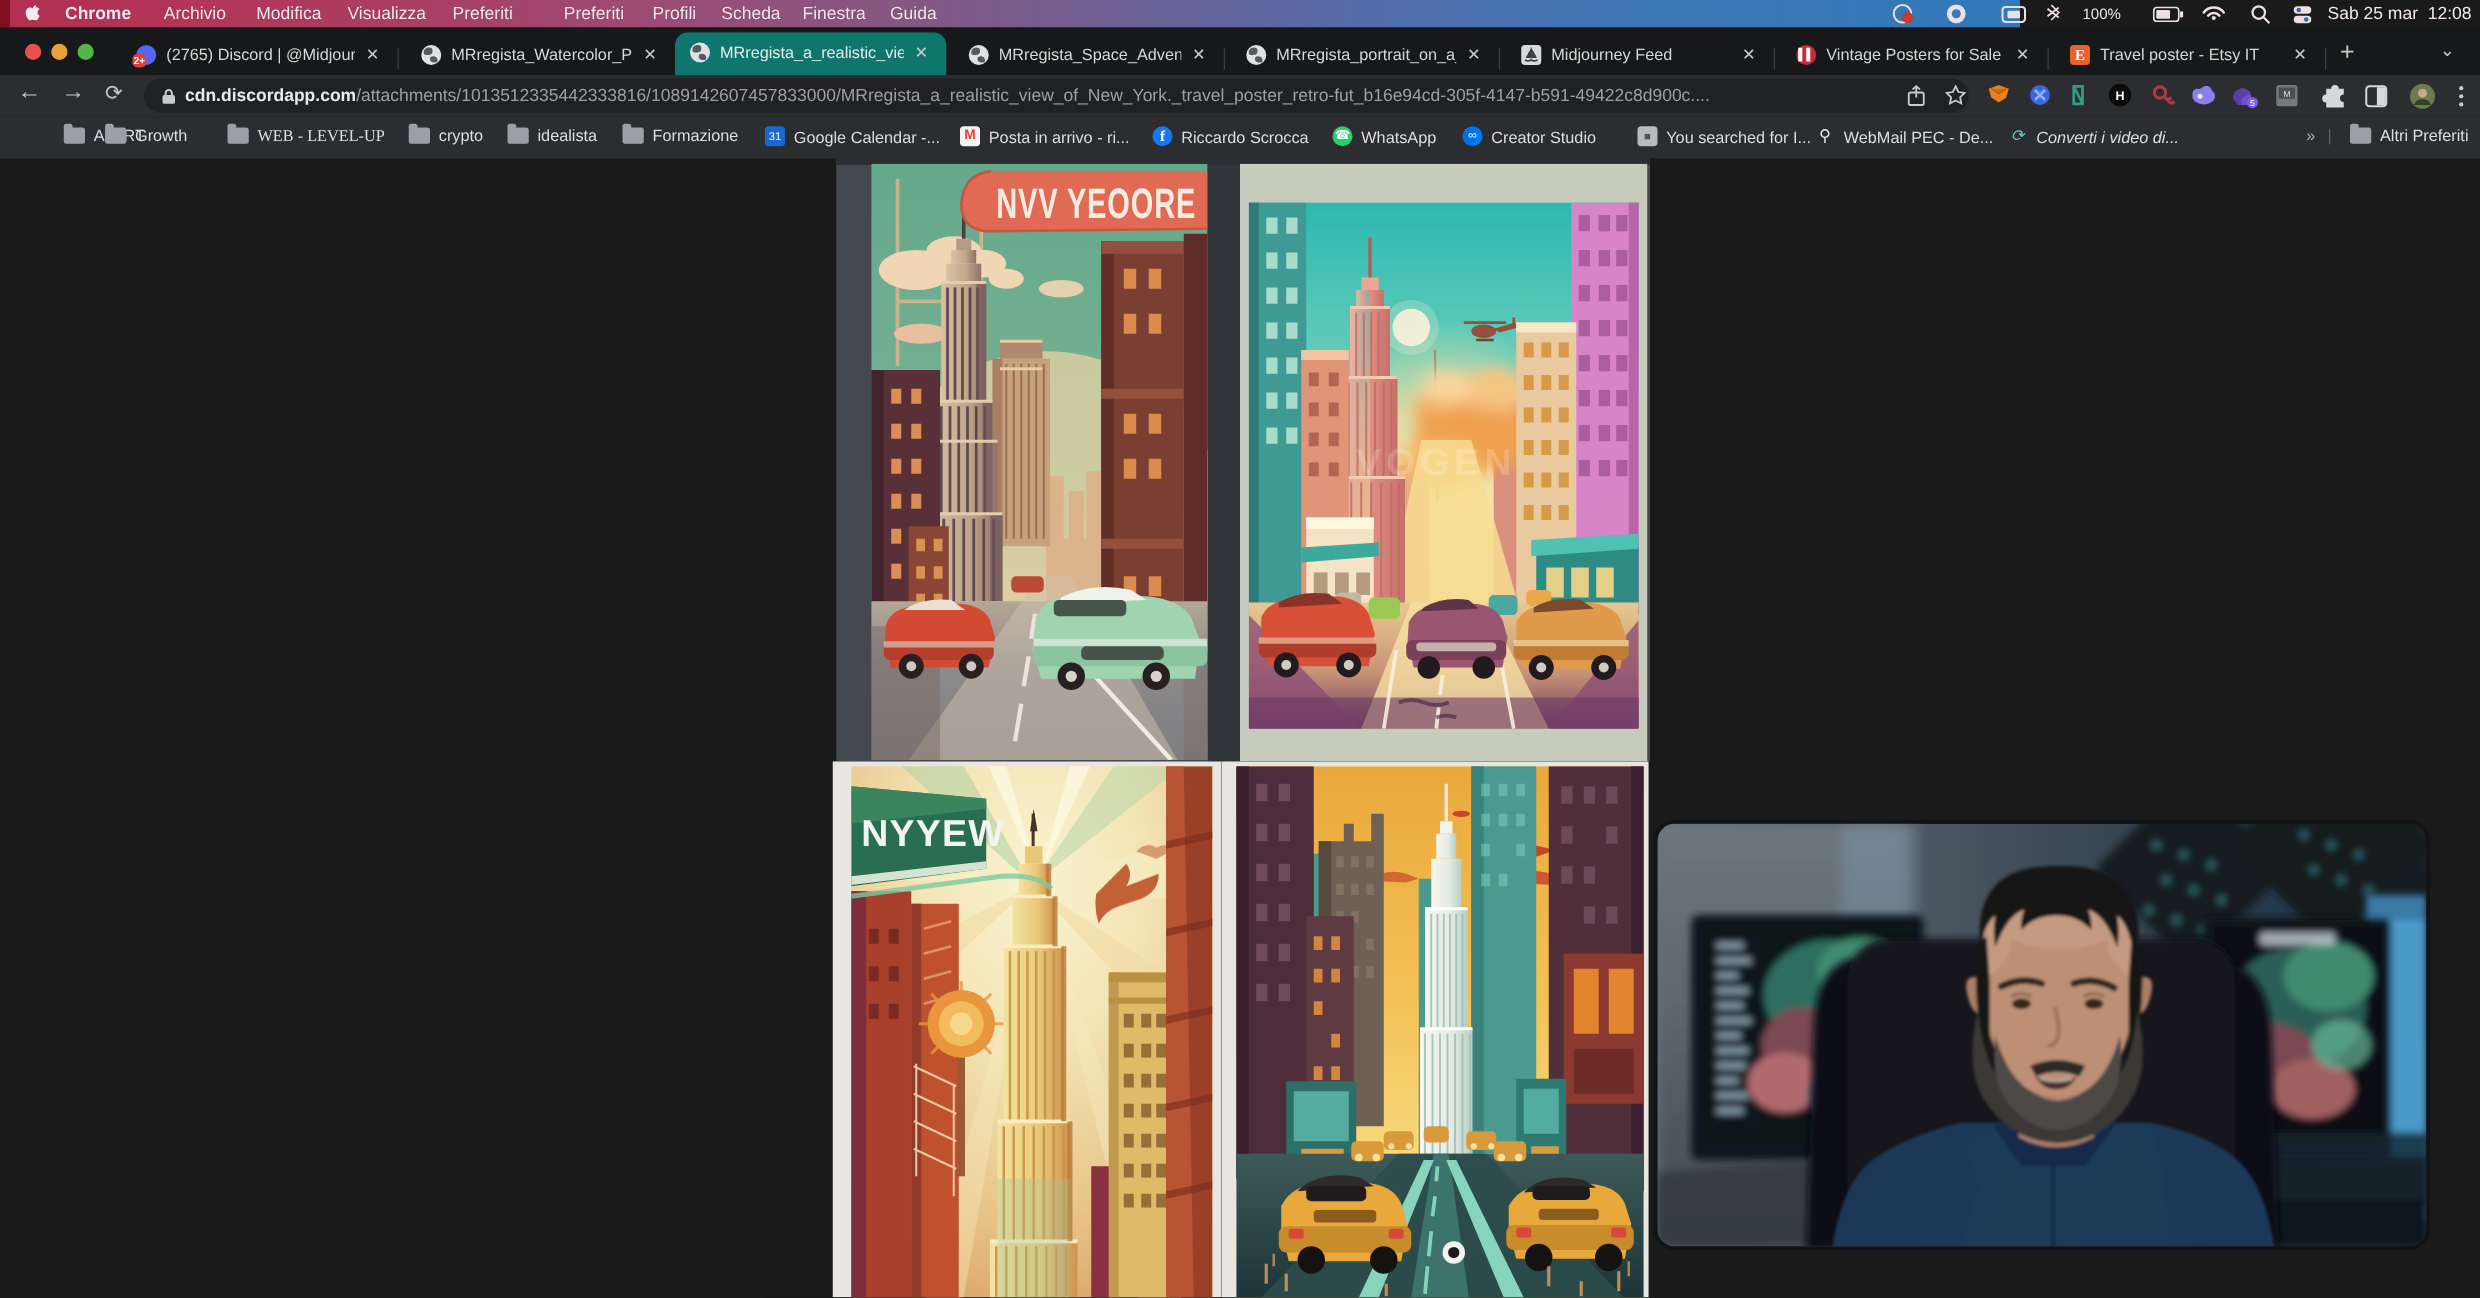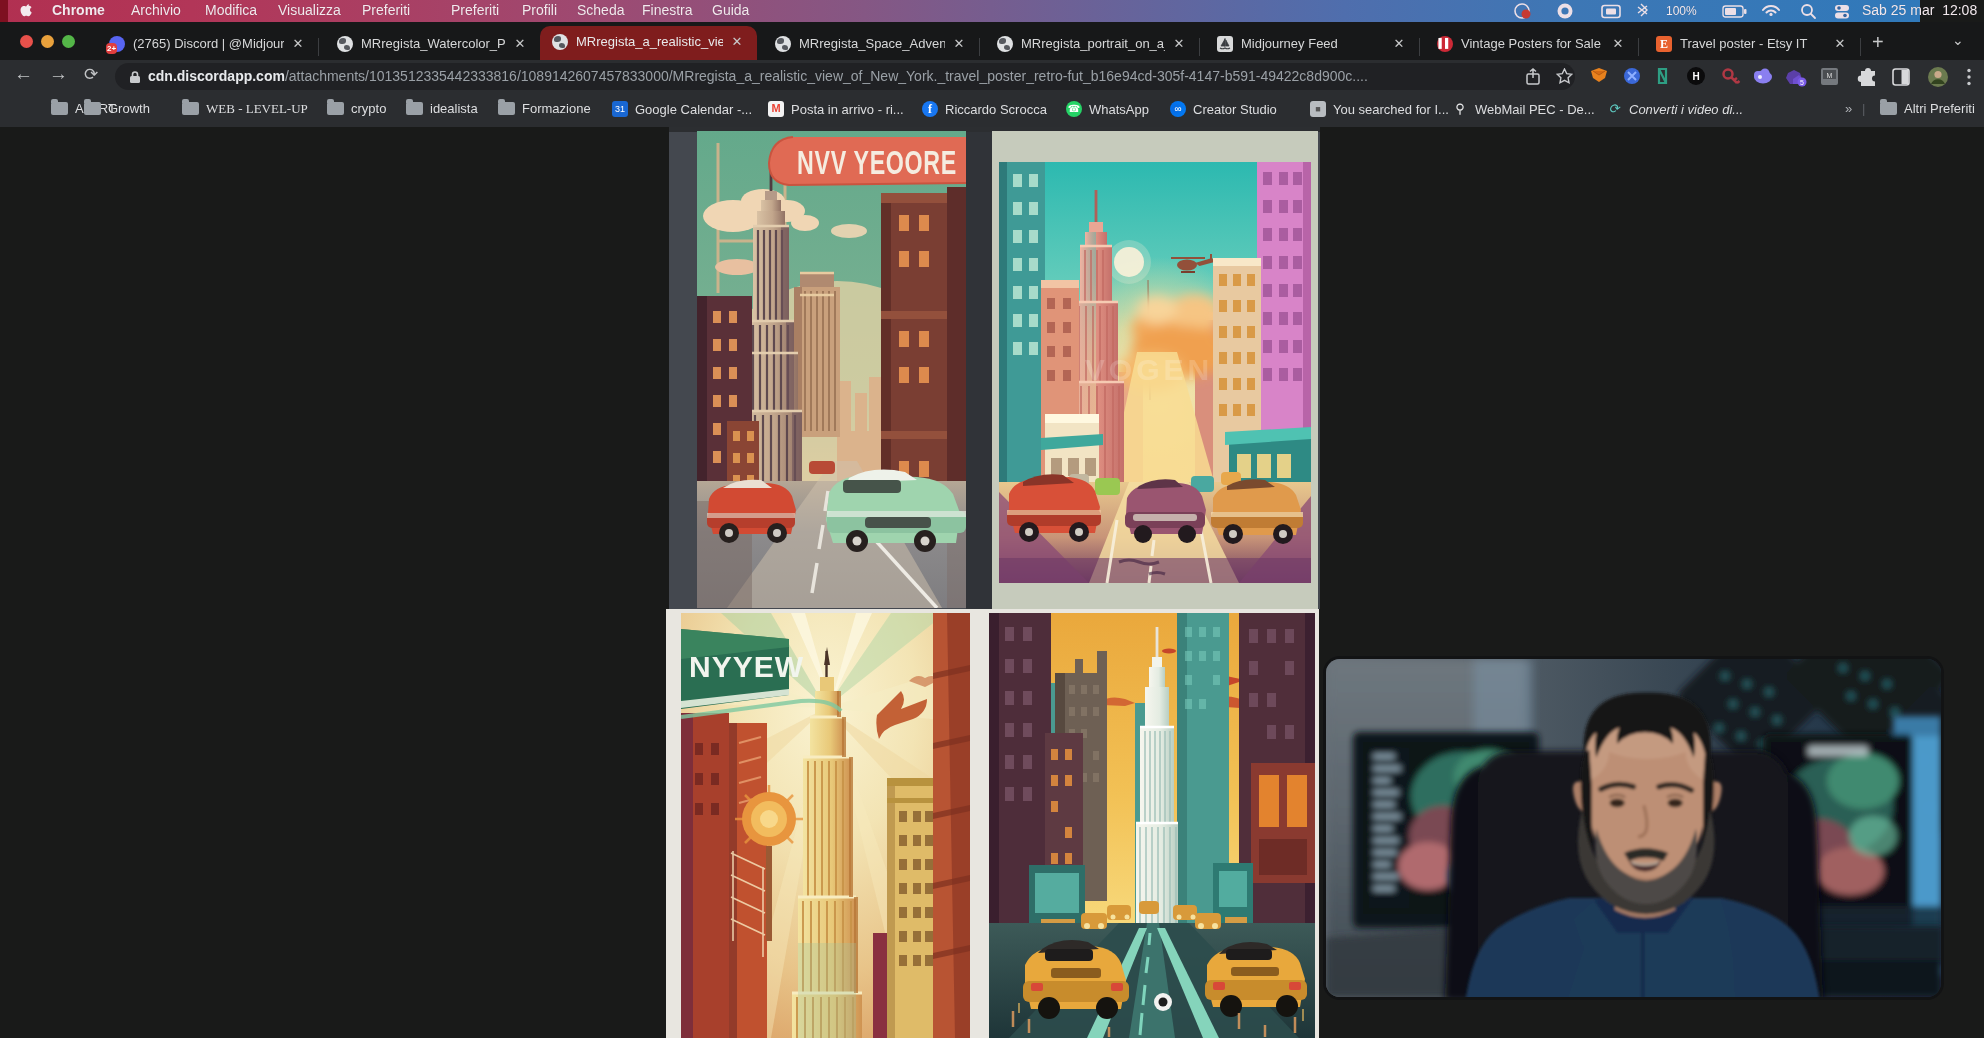--- a/index.html
+++ b/index.html
@@ -1,35 +1,35 @@
 <!DOCTYPE html>
 <html><head>
 <meta charset="utf-8">
 <style>
   * { margin:0; padding:0; box-sizing:border-box; }
   html,body { width:1984px; height:1038px; overflow:hidden; background:#191a19; font-family:"Liberation Sans", sans-serif; }
   .abs { position:absolute; }
   #page { position:relative; width:1984px; height:1038px; background:#191a19; }
 
   
-  #menubar { left:0; top:0; width:1920px; height:22px;
+  #menubar { left:0; top:0; width:1616px; height:22px;
     background:linear-gradient(90deg,#b13051 0%,#b23658 10%,#aa3f63 20%,#9c4b73 32%,#855784 45%,#6a6298 57%,#4f6ead 70%,#3d77b5 82%,#3079ba 100%);
     color:#f3e9ee; font-size:14px; }
   #menubar .mi { position:absolute; top:2px; white-space:nowrap; text-shadow:0 0 1px rgba(0,0,0,.25); }
   #menubar .red0 { position:absolute; left:0; top:0; width:8px; height:22px; background:#7e1020; }
 
   
   #tabbar { left:0; top:22px; width:1984px; height:38px; background:#171819; }
   .tl { position:absolute; top:13px; width:13px; height:13px; border-radius:50%; }
   .tab { position:absolute; top:6px; height:32px; color:#d6d7d8; font-size:13px; }
   .tab .fav { position:absolute; left:12px; top:8px; width:16px; height:16px; }
   .tab .ttl { position:absolute; left:36px; top:8px; right:34px; overflow:hidden; white-space:nowrap; }
   .tab .tx  { position:absolute; right:12px; top:8px; width:16px; height:16px; color:#c8c9ca; font-size:13px; text-align:center; line-height:16px;}
   .tabsep { position:absolute; top:16px; width:1px; height:18px; background:#3c3e41; }
-  .activetab { background:#7f1d1d; border-radius:10px 10px 0 0; top:4px; height:34px; color:#e8e9ea; }
+  .activetab { background:#0f766e; border-radius:10px 10px 0 0; top:4px; height:34px; color:#e8e9ea; }
   .globe { background:#dfe1e3; border-radius:50%; overflow:hidden; }
   .globe:before { content:""; position:absolute; left:2px; top:2px; width:7px; height:6px; background:#55585e; border-radius:60% 40% 50% 30%; }
   .globe:after { content:""; position:absolute; left:7px; top:9px; width:6px; height:5px; background:#55585e; border-radius:40% 60% 30% 55%; }
 
   
   #toolbar { left:0; top:60px; width:1984px; height:33px; background:#2b2d30; }
   .navic { position:absolute; top:3px; color:#c2c4c6; font-size:19px; }
   #omnibox { position:absolute; left:115px; top:3px; width:1460px; height:27px; background:#202124; border-radius:14px; color:#9aa0a6; font-size:14px; line-height:27px; }
 
   

